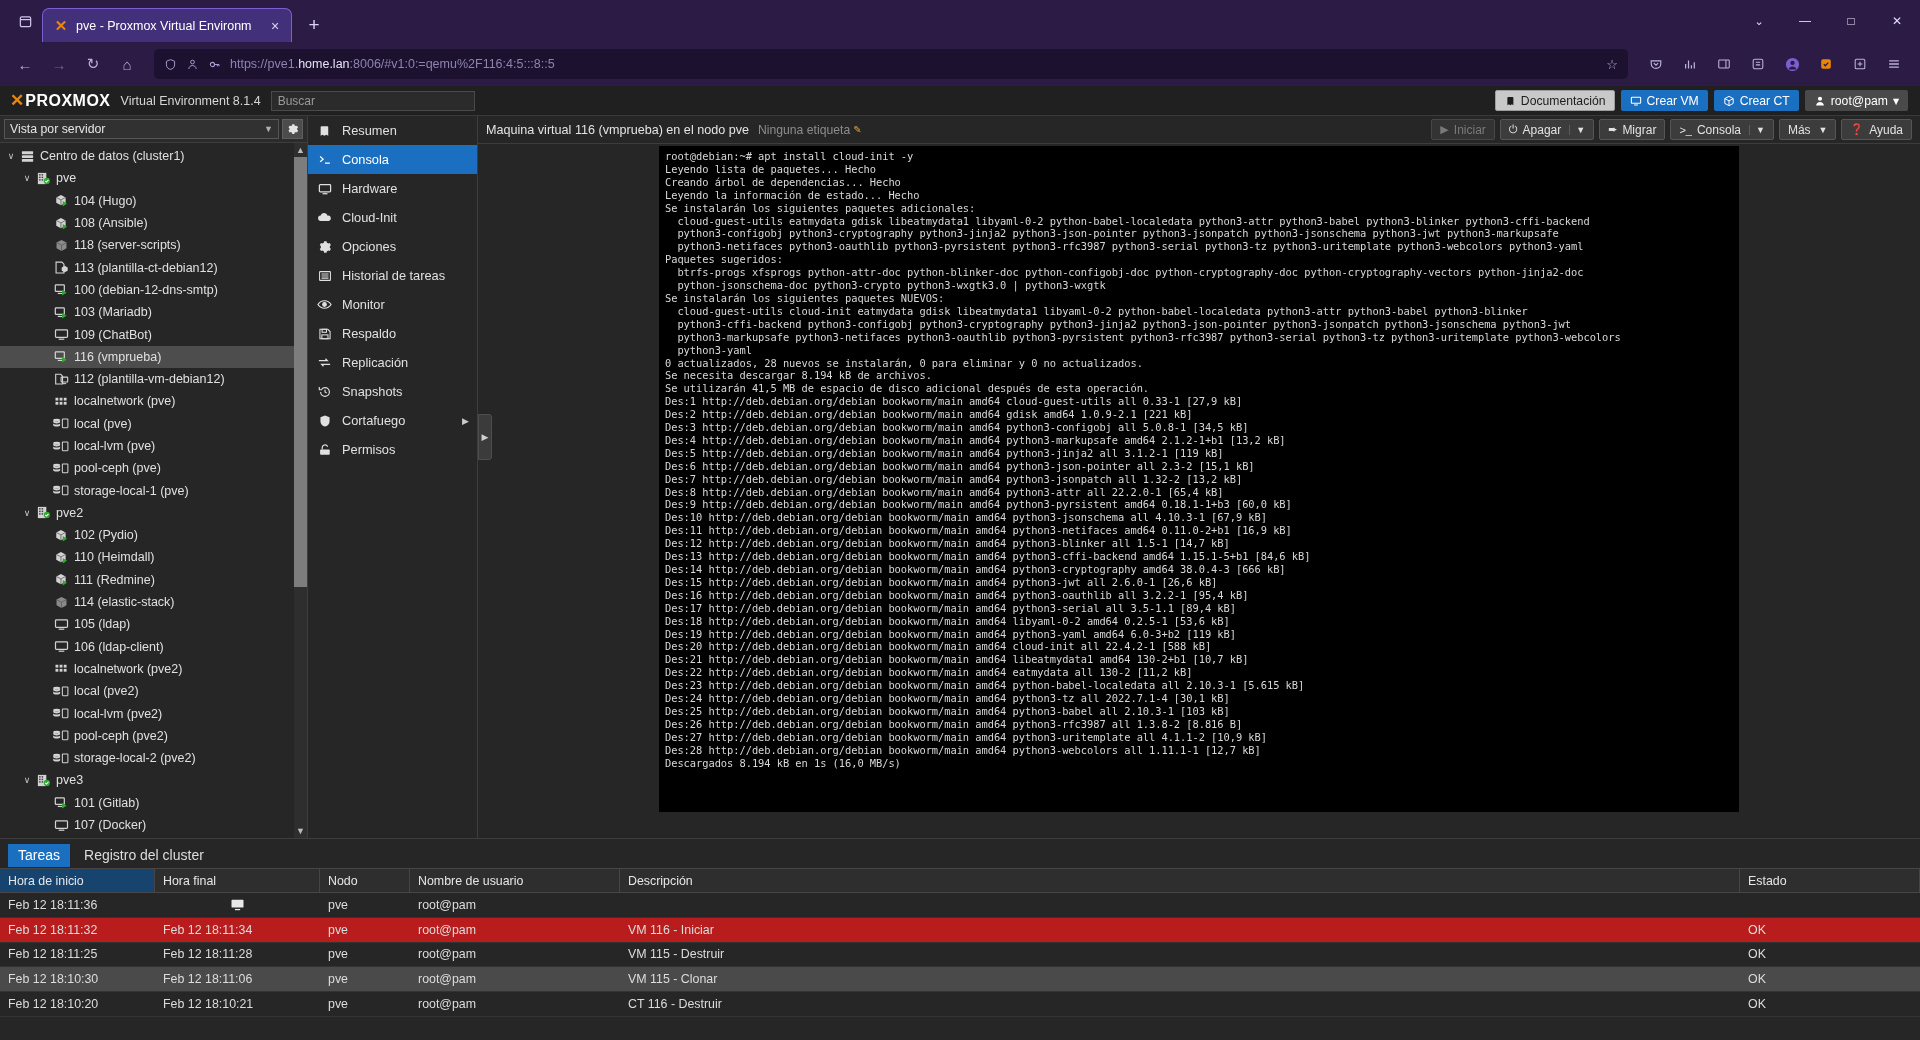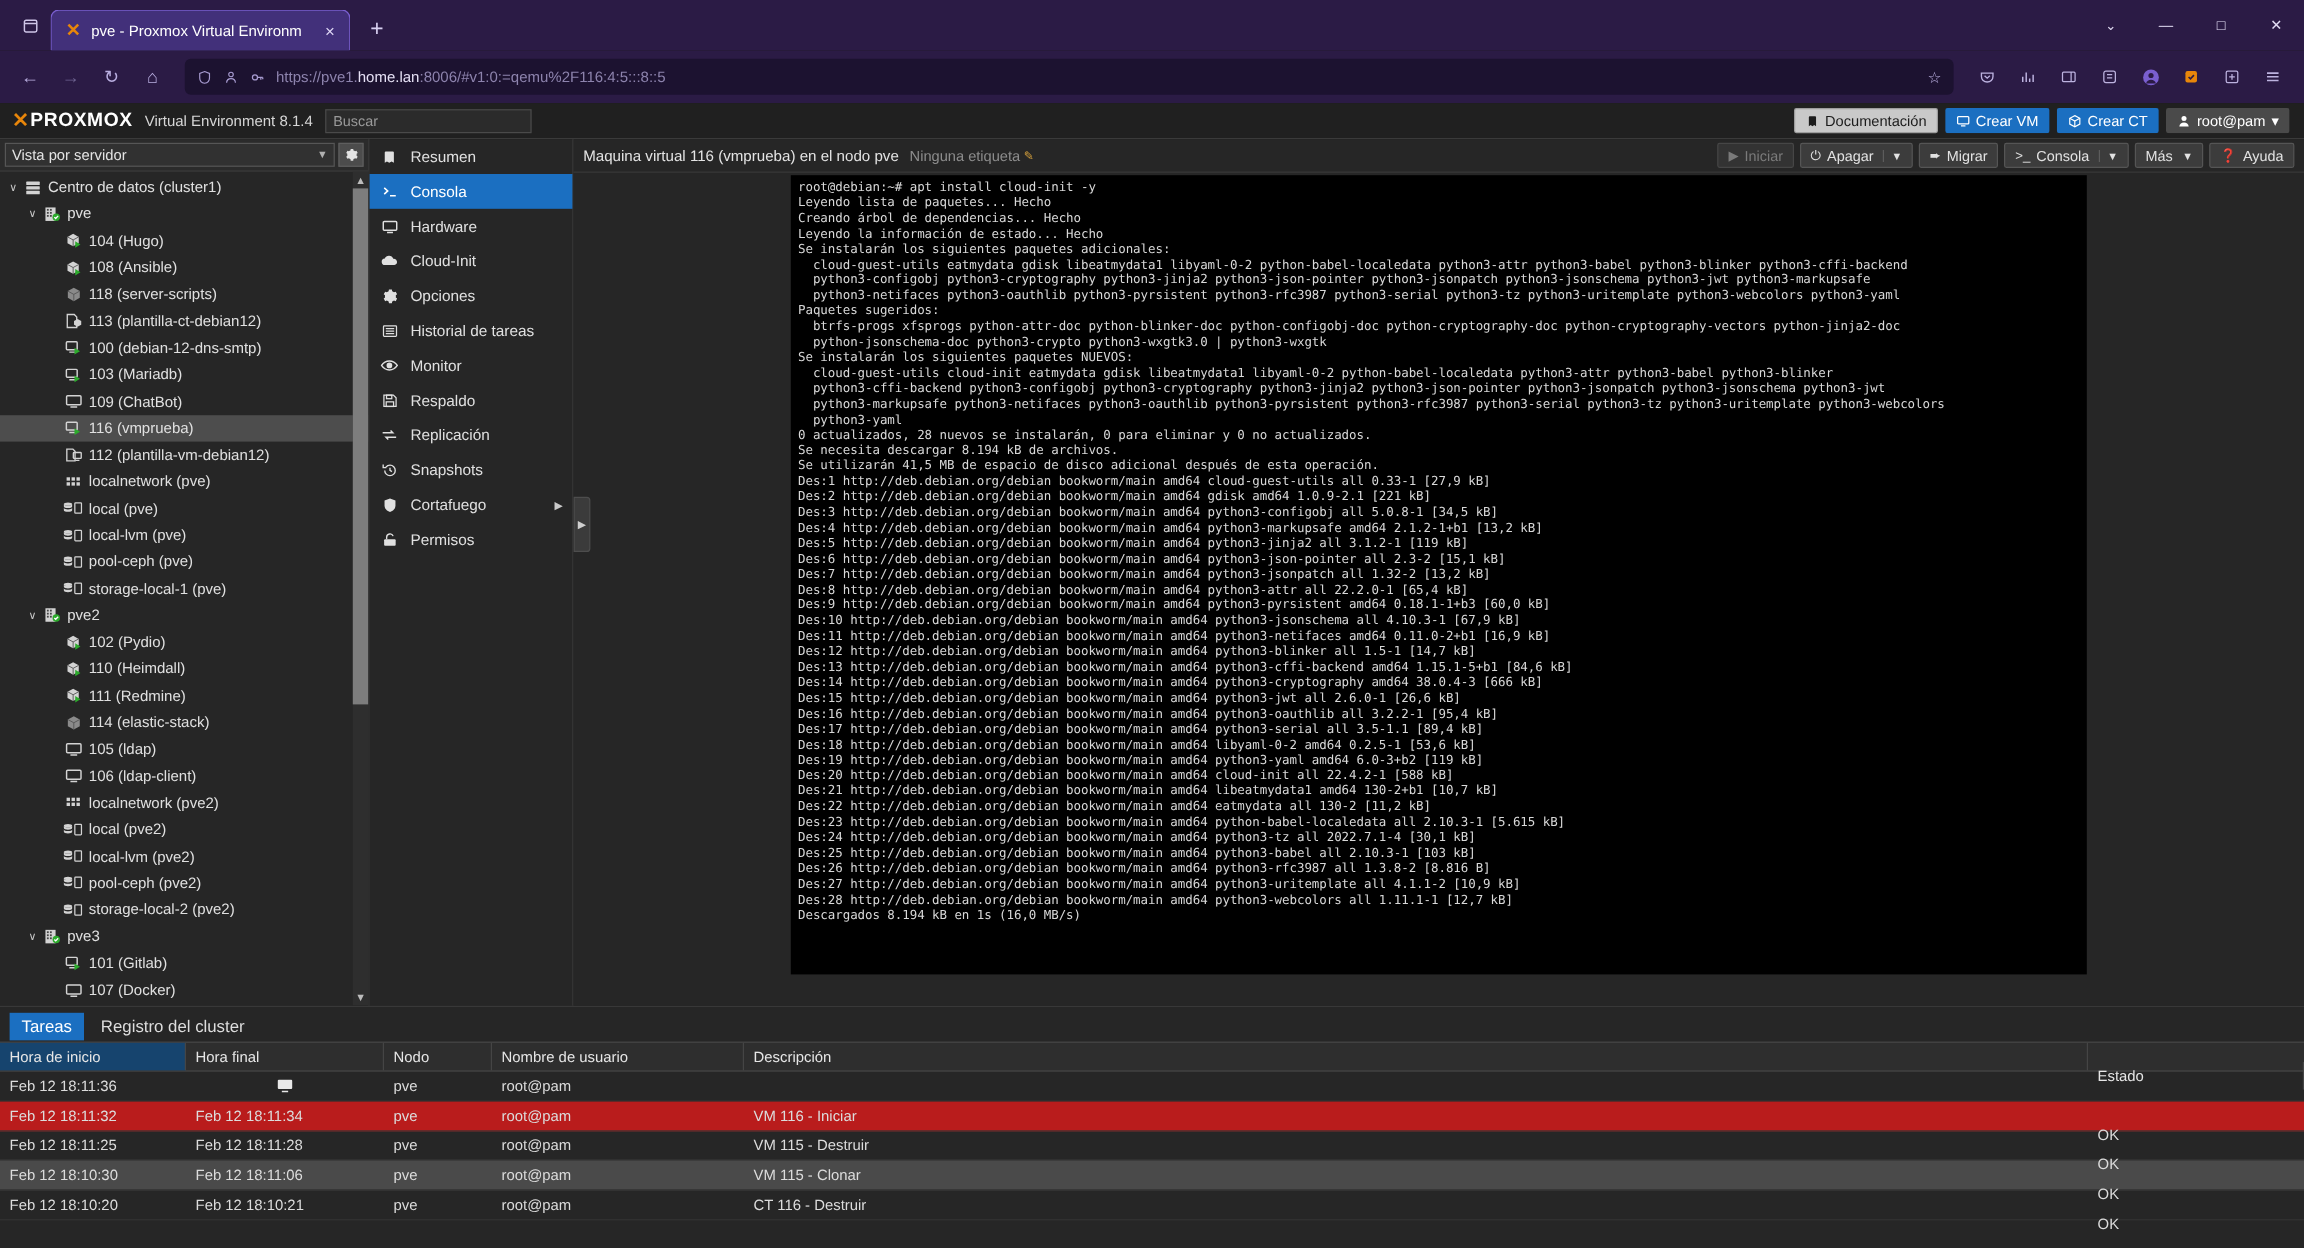--- a/index.html
+++ b/index.html
@@ -69,21 +69,21 @@
   
   .pve-header {
     height:30px; background:#202020; border-bottom:1px solid #3a3a3a;
     display:flex; align-items:center; padding:0 8px; gap:10px;
   }
   .pve-logo { display:flex; align-items:center; gap:1px; padding-left:2px;}
   .pve-logo .vg { color:#e8860a; font-weight:bold; font-size:17px; line-height:1; font-family:"Liberation Sans",sans-serif;}
   .pve-logo .wordmark { color:#fff; font-weight:bold; font-size:16px; letter-spacing:0.5px; }
   .pve-ver { color:#d6d6d6; font-size:12.5px; }
   .pve-search {
-    width:172px; height:20px; background:#2b2b2b; border:1px solid #4a4a4a;
+    width:204px; height:20px; background:#2b2b2b; border:1px solid #4a4a4a;
     color:#9a9a9a; font-size:12px; padding:0 6px; line-height:18px;
   }
   .pve-header-right { margin-left:auto; display:flex; align-items:center; gap:6px; padding-right:4px;}
   .hbtn {
     height:21px; display:flex; align-items:center; gap:5px; padding:0 8px;
     font-size:12.2px; border:1px solid transparent; border-radius:2px; white-space:nowrap;
   }
   .hbtn.gray { background:#c9c9c9; color:#1c1c1c; border-color:#9d9d9d;}
   .hbtn.blue { background:#1b6fc1; color:#fff; }
   .hbtn.dark { background:#4a4a4a; color:#fff; }
@@ -188,21 +188,21 @@
   .gh {
     display:flex;align-items:center;padding:0 8px;font-size:12.4px;color:#e6e6e6;
     border-right:1px solid #454545; height:100%;
   }
   .gh.sorted { background:#16446e; }
   .grow { height:24.8px; display:flex; border-bottom:1px solid #333; font-size:12.4px; color:#dcdcdc;}
   .grow.alt { background:#b91c1c; }
   .grow.sel { background:#4a4a4a; }
   .gc { display:flex;align-items:center;padding:0 8px; height:100%; overflow:hidden; white-space:nowrap;}
   .c-start { width:155px; } .c-end { width:165px; } .c-node { width:90px; }
-  .c-user { width:210px; } .c-desc { flex:1; } .c-status { width:180px;margin-top:16px; }
+  .c-user { width:210px; } .c-desc { flex:1; } .c-status { width:180px; }
   .run-ic { display:flex;align-items:center;justify-content:center;width:100%; }
 </style>
 </head>
 <body>
 
 <div id="browser">
 
   <div class="tabstrip">
     <div class="win-icon-left">
       <svg class="i" width="15" height="15" viewBox="0 0 16 16" fill="none" stroke="#cfc6e8" stroke-width="1.3">

